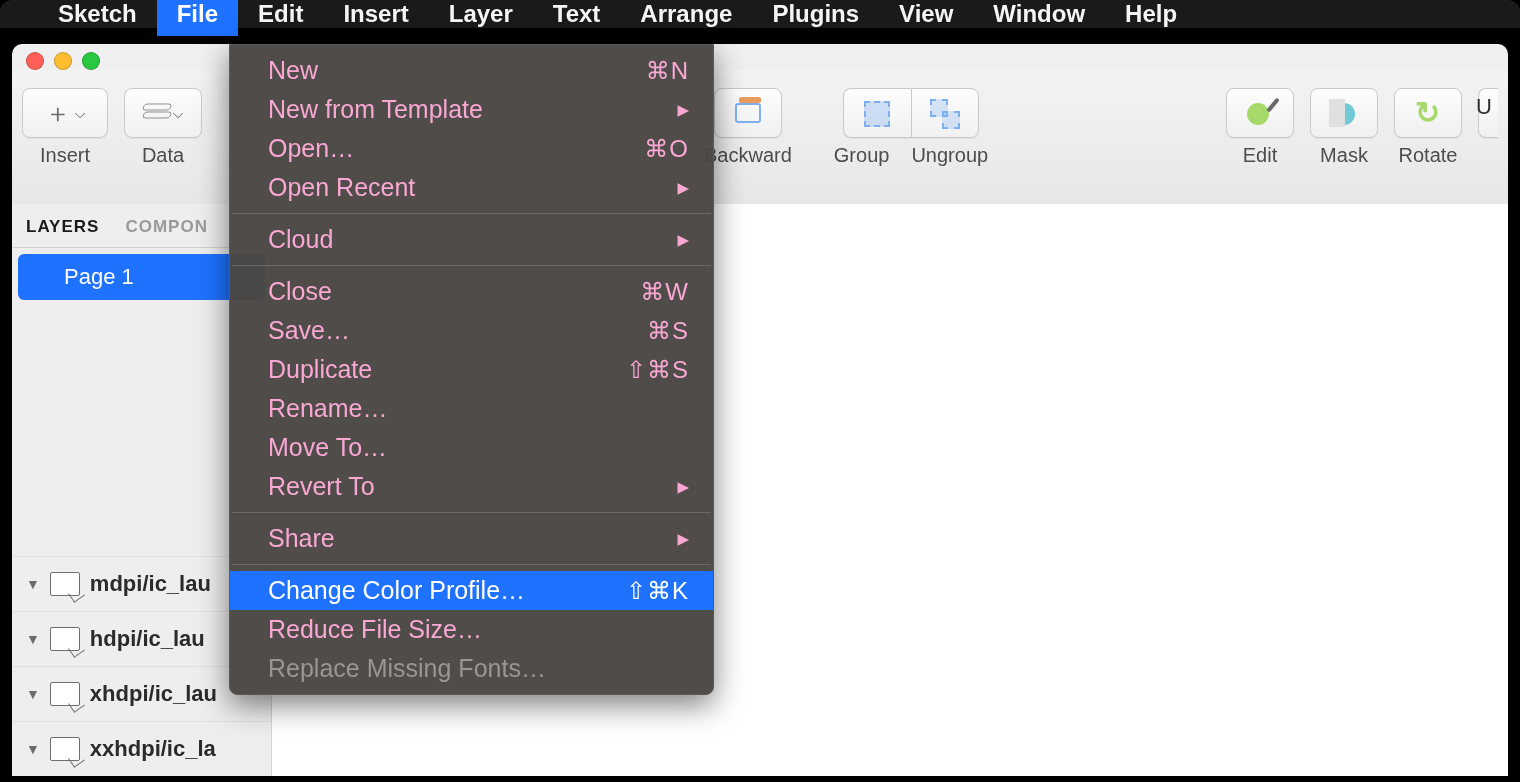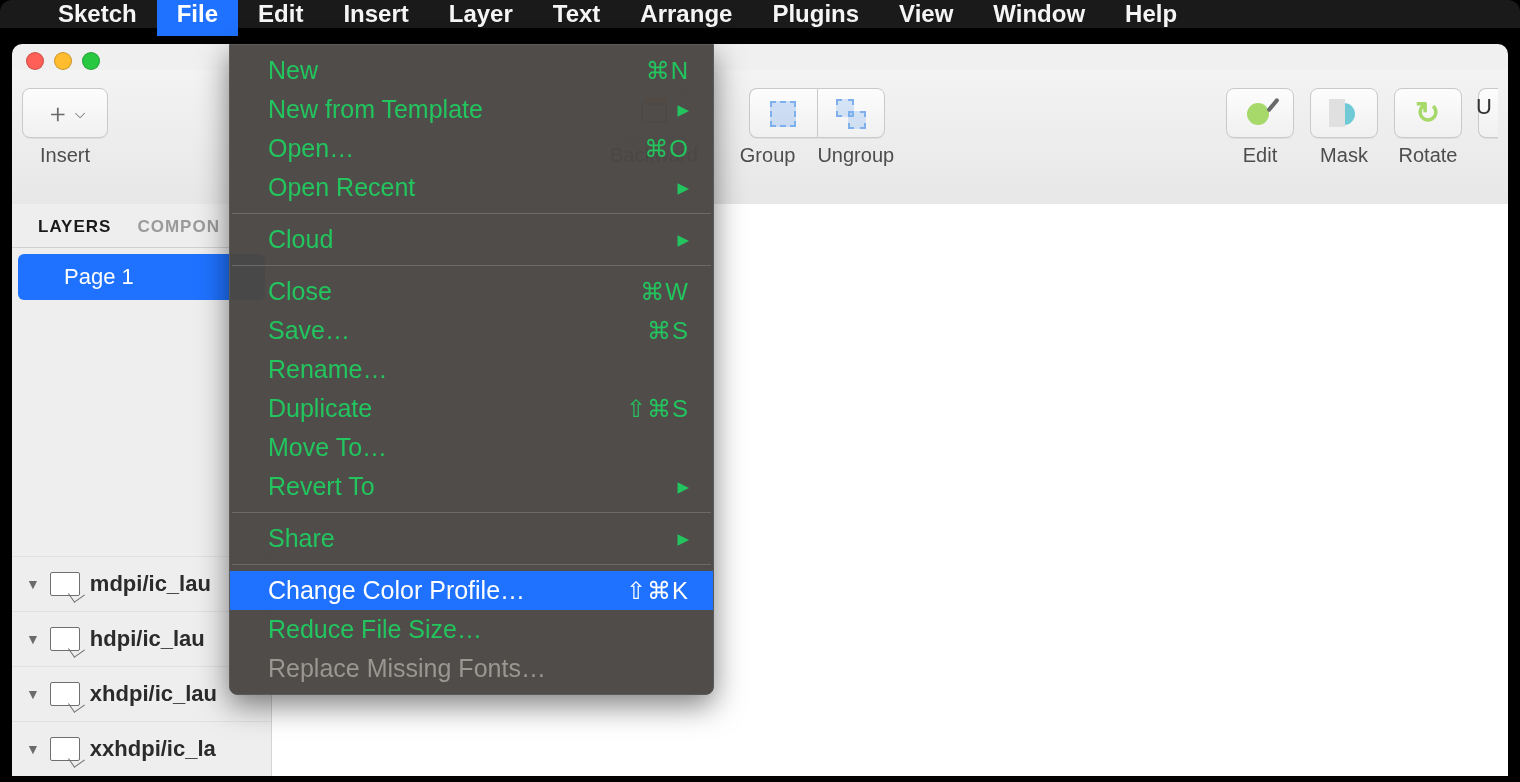--- a/index.html
+++ b/index.html
@@ -30,39 +30,39 @@
 .tool-btn.split-r { border-radius: 0 8px 8px 0; }
 .tool-label { font-size: 20px; color: #4d4d4d; }
 .tool-spacer { flex: 0 0 auto; }
 .ico-plus::before { content: "＋"; font-size: 26px; color: #6a6a6a; }
 .ico-chev::before { content: "⌵"; font-size: 14px; color: #6a6a6a; margin-left: 4px; }
 .ico-stack { position: relative; width: 26px; height: 20px; }
 .ico-stack::before, .ico-stack::after { content: ""; position: absolute; left: 0; width: 26px; height: 10px; border: 1.5px solid #7a7a7a; border-radius: 4px; transform: skewX(-20deg) scaleY(.55); }
 .ico-stack::before { top: -2px; } .ico-stack::after { top: 6px; }
 
 
-.left-tabs { position: absolute; top: 160px; left: 0; width: 260px; height: 44px; display: flex; align-items: flex-end; border-bottom: 1px solid #d0d0d0; padding: 0 26px; gap: 26px; background: #eee; }
+.left-tabs { position: absolute; top: 160px; left: 0; width: 260px; height: 44px; display: flex; align-items: flex-end; border-bottom: 1px solid #d0d0d0; padding: 0 14px; gap: 26px; background: #eee; }
 .left-tab { font-size: 17px; font-weight: 700; color: #9a9a9a; letter-spacing: 1px; padding-bottom: 10px; }
 .left-tab.active { color: #1a1a1a; }
 
 
 .sidebar { position: absolute; top: 204px; left: 0; width: 260px; bottom: 0; background: #eee; border-right: 1px solid #d4d4d4; }
 .page-row { background: #1f72ff; color: #fff; font-size: 22px; padding: 10px 26px 10px 46px; border-radius: 6px; margin: 6px 6px 4px; }
 .layer-list { position: absolute; bottom: 0; left: 0; right: 0; }
 .layer-row { display: flex; align-items: center; gap: 10px; padding: 14px 6px 14px 14px; border-top: 1px solid #e1e1e1; color: #2b2b2b; font-size: 22px; font-weight: 600; }
 .disc { color: #6b6b6b; font-size: 14px; transform: rotate(0deg); }
 .artboard-ico { width: 30px; height: 24px; border: 1.5px solid #6f6f6f; border-radius: 2px; position: relative; display: inline-block; background: #fff; }
 .artboard-ico::after { content: ""; position: absolute; right: -4px; bottom: -5px; width: 12px; height: 10px; border-left: 1.5px solid #6f6f6f; border-bottom: 1.5px solid #6f6f6f; transform: rotate(-35deg); }
 
 
 .canvas { position: absolute; top: 160px; left: 260px; right: 0; bottom: 0; background: #fff; }
 
 
 .dropdown { position: absolute; top: 44px; left: 229px; width: 485px; background: rgba(74,70,67,0.97); border: 1px solid #5a5a5a; border-radius: 0 0 8px 8px; box-shadow: 0 10px 30px rgba(0,0,0,.5); padding: 6px 0; }
-.dd-item { display: flex; align-items: center; justify-content: space-between; padding: 4px 24px 4px 38px; color: #22c55e; font-size: 25px; height: 39px; }
+.dd-item { display: flex; align-items: center; justify-content: space-between; padding: 4px 24px 4px 38px; color: #f9a8d4; font-size: 25px; height: 39px; }
 .dd-item.disabled { color: #9a9692; }
 .dd-item.highlight { background: #1f72ff; color: #fff; }
 .dd-sep { height: 1px; background: #6d6964; margin: 6px 2px; }
 .dd-shortcut { font-size: 24px; letter-spacing: 1px; }
 .dd-sub::after { content: "▶"; font-size: 15px; color: inherit; }
 
 
 .svg-back, .svg-group, .svg-ungroup, .svg-edit, .svg-rotate, .svg-mask { width: 34px; height: 28px; position: relative; }
 .svg-back::before { content: ""; position: absolute; left: 4px; top: 4px; width: 22px; height: 16px; border: 2px solid #7fb0ee; border-radius: 3px; }
 .svg-back::after { content: ""; position: absolute; left: 8px; top: -2px; width: 22px; height: 6px; background: #e89a5f; border-radius: 2px; }
@@ -103,20 +103,27 @@
   <span class="title-right">U</span>
 
   <div class="toolbar">
     <div class="tool-group">
       <div class="tool-btn" style="min-width:86px;">
         <span class="ico-plus"></span>
         <span class="ico-chev"></span>
       </div>
       <span class="tool-label">Insert</span>
     </div>
+    <div class="tool-group">
+      <div class="tool-btn" style="min-width:78px;">
+        <span class="ico-stack"></span>
+        <span class="ico-chev"></span>
+      </div>
+      <span class="tool-label">Data</span>
+    </div>
 
     <div class="tool-spacer" style="width:470px;"></div>
 
     <div class="tool-group">
       <div class="tool-btn">
           <span class="svg-back"></span>
         </div>
       <span class="tool-label">Backward</span>
     </div>
 
@@ -218,25 +225,25 @@
     <div class="dd-sep"></div>
     <div class="dd-item">
       <span>Close</span>
       <span class="dd-shortcut">⌘W</span>
     </div>
     <div class="dd-item">
       <span>Save…</span>
       <span class="dd-shortcut">⌘S</span>
     </div>
     <div class="dd-item">
-      <span>Rename…</span>
-    </div>
-    <div class="dd-item">
       <span>Duplicate</span>
       <span class="dd-shortcut">⇧⌘S</span>
+    </div>
+    <div class="dd-item">
+      <span>Rename…</span>
     </div>
     <div class="dd-item">
       <span>Move To…</span>
     </div>
     <div class="dd-item dd-sub">
       <span>Revert To</span>
     </div>
     <div class="dd-sep"></div>
     <div class="dd-item dd-sub">
       <span>Share</span>

